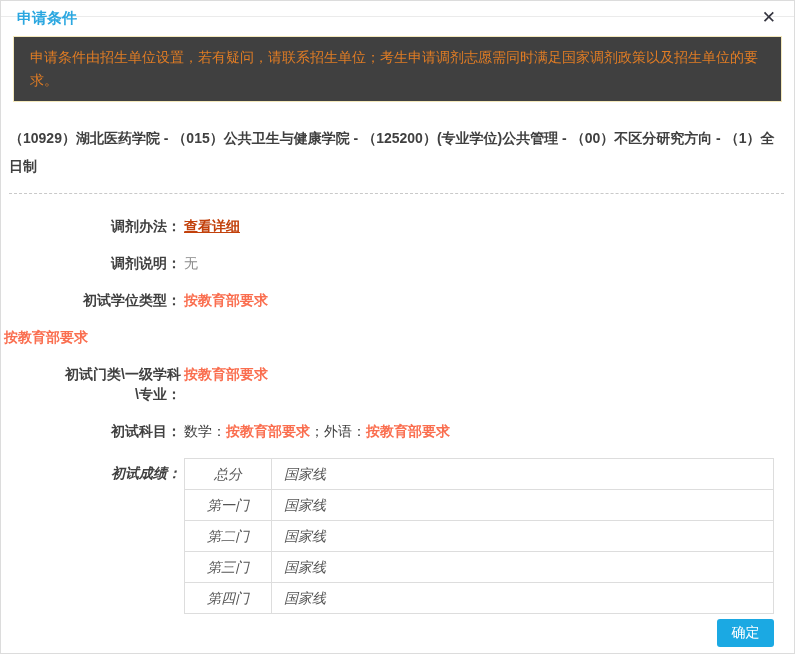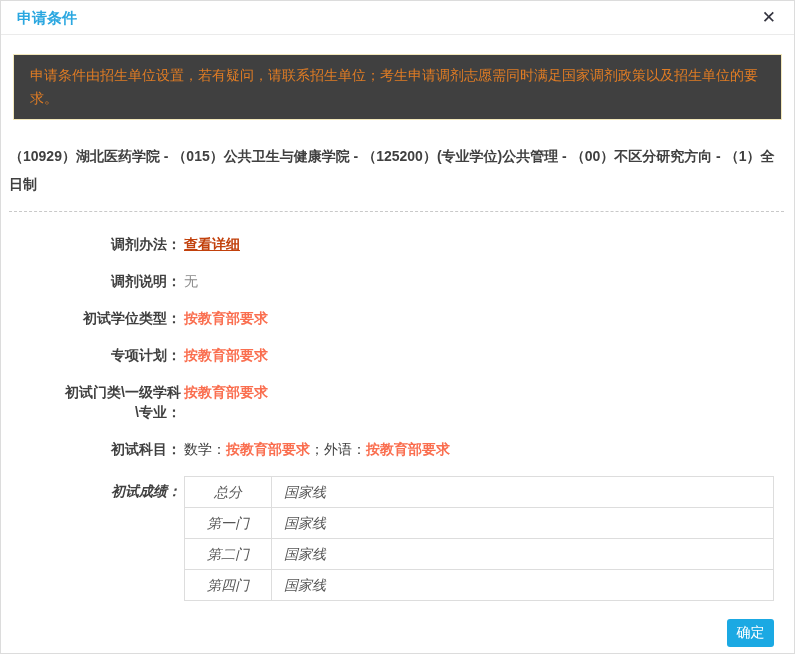--- a/index.html
+++ b/index.html
@@ -8,21 +8,21 @@
     font-family: "Liberation Sans", "DejaVu Sans", sans-serif;
     font-size: 14px;
     color: #404040;
     background: #fff;
     position: relative;
     border: 1px solid #dcdcdc;
     overflow: hidden;
   }
   
   .modal-header {
-    height: 34px;
+    height: 16px;
     line-height: 33px;
     padding: 0 16px;
     border-bottom: 1px solid #ebebeb;
     position: relative;
   }
   .modal-title {
     color: #2ba7e0;
     font-size: 15px;
     font-weight: bold;
   }
@@ -97,21 +97,21 @@
   .score-table td.col-name {
     width: 87px;
     text-align: center;
   }
   .score-table td.col-value { padding-left: 12px; }
   
   .confirm-btn {
     position: absolute;
     right: 20px;
     bottom: 6px;
-    width: 47px;
+    width: 57px;
     height: 28px;
     background: #1ba9e3;
     color: #fff;
     border: none;
     border-radius: 3px;
     font-size: 14px;
     font-family: inherit;
     cursor: pointer;
   }
 </style>
@@ -140,21 +140,20 @@
     <span class="detail-label">调剂说明：</span>
     <span class="detail-value value-muted">无</span>
   </div>
 
   <div class="detail-row">
     <span class="detail-label">初试学位类型：</span>
     <span class="detail-value value-highlight">按教育部要求</span>
   </div>
 
   <div class="detail-row">
-    <span class="detail-label">专项计划：</span>
     <span class="detail-value value-highlight">按教育部要求</span>
   </div>
 
   <div class="detail-row">
     <span class="detail-label">初试门类\一级学科\专业：</span>
     <span class="detail-value value-highlight">按教育部要求</span>
   </div>
 
   <div class="detail-row">
     <span class="detail-label">初试科目：</span>
@@ -173,20 +172,24 @@
         </tr>
         <tr>
           <td class="col-name">第一门</td>
           <td class="col-value">国家线</td>
         </tr>
         <tr>
           <td class="col-name">第二门</td>
           <td class="col-value">国家线</td>
         </tr>
         <tr>
+          <td class="col-name">第三门</td>
+          <td class="col-value">国家线</td>
+        </tr>
+        <tr>
           <td class="col-name">第四门</td>
           <td class="col-value">国家线</td>
         </tr>
       </tbody>
     </table>
   </div>
 
 </div>
 
 <button class="confirm-btn">确定</button>

